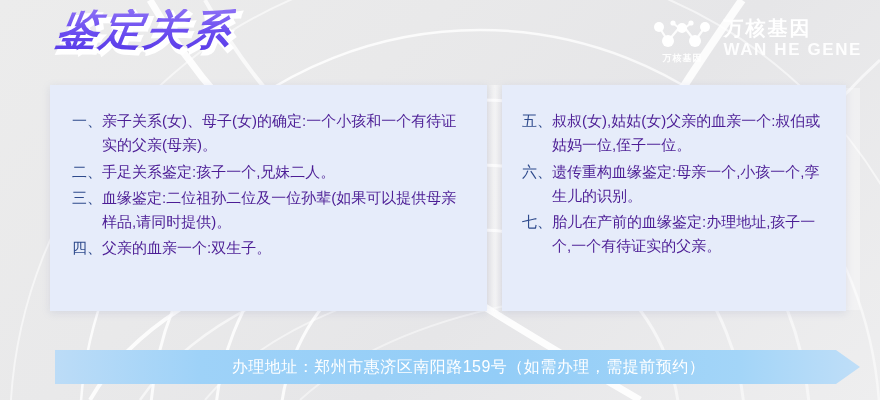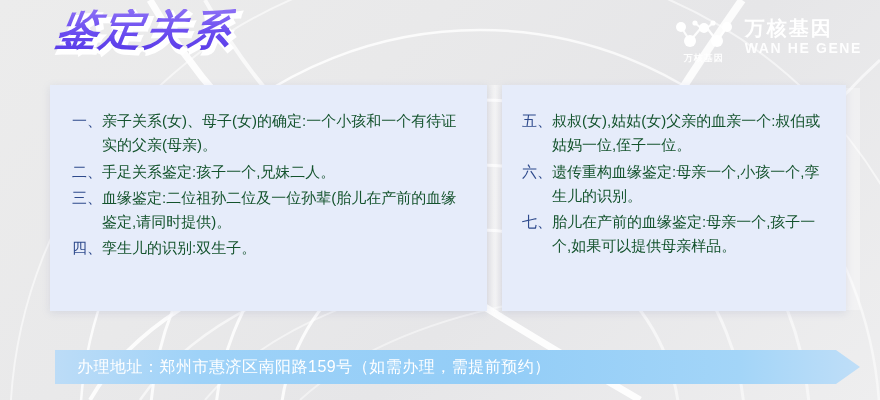--- a/index.html
+++ b/index.html
@@ -93,21 +93,21 @@
     padding-top: 4px;
   }
   .logo-cn {
     font-size: 20px;
     font-weight: bold;
     color: #ffffff;
     letter-spacing: 2px;
     line-height: 1.05;
   }
   .logo-en {
-    font-size: 14px;
+    font-size: 17px;
     font-weight: bold;
     color: rgba(255,255,255,0.92);
     letter-spacing: 1.6px;
     line-height: 1;
   }
 
   
   .panel {
     position: absolute;
     background: #e6ecfa;
@@ -141,21 +141,21 @@
     line-height: 1.62;
     margin-bottom: 2px;
   }
   .item-num {
     flex: 0 0 auto;
     white-space: nowrap;
     color: #2e4a8c;
   }
   .item-text {
     flex: 1 1 auto;
-    color: #14532d;
+    color: #4c1d95;
   }
 
   
   .banner {
     position: absolute;
     left: 55px;
     top: 350px;
     width: 805px;
     height: 34px;
     z-index: 5;
@@ -167,20 +167,21 @@
     clip-path: polygon(0 0, calc(100% - 24px) 0, 100% 50%, calc(100% - 24px) 100%, 0 100%);
   }
   .banner-text {
     position: relative;
     color: #ffffff;
     font-size: 16px;
     line-height: 34px;
     padding-left: 22px;
     letter-spacing: 0.5px;
     white-space: nowrap;
+    text-align: center;
   }
 </style>
 </head>
 <body>
 
 <div id="poster">
 
   <svg class="arcs" width="880" height="400" viewBox="0 0 880 400" aria-hidden="true">
     <defs>
       <linearGradient id="arcFade" x1="0" y1="0" x2="1" y2="1">
@@ -255,42 +256,42 @@
       <div class="item">
         <span class="item-num">一、</span>
         <span class="item-text">亲子关系(女)、母子(女)的确定:一个小孩和一个有待证实的父亲(母亲)。</span>
       </div>
       <div class="item">
         <span class="item-num">二、</span>
         <span class="item-text">手足关系鉴定:孩子一个,兄妹二人。</span>
       </div>
       <div class="item">
         <span class="item-num">三、</span>
-        <span class="item-text">血缘鉴定:二位祖孙二位及一位孙辈(胎儿在产前的血缘鉴定,请同时提供)。</span>
+        <span class="item-text">血缘鉴定:二位祖孙二位及一位孙辈(如果可以提供母亲样品,请同时提供)。</span>
       </div>
       <div class="item">
         <span class="item-num">四、</span>
-        <span class="item-text">孪生儿的识别:双生子。</span>
+        <span class="item-text">父亲的血亲一个:双生子。</span>
       </div>
     </div>
   </div>
 
   <div class="panel panel-right">
     <div class="panel-inner">
       <div class="item">
         <span class="item-num">五、</span>
         <span class="item-text">叔叔(女),姑姑(女)父亲的血亲一个:叔伯或姑妈一位,侄子一位。</span>
       </div>
       <div class="item">
         <span class="item-num">六、</span>
         <span class="item-text">遗传重构血缘鉴定:母亲一个,小孩一个,孪生儿的识别。</span>
       </div>
       <div class="item">
         <span class="item-num">七、</span>
-        <span class="item-text">胎儿在产前的血缘鉴定:母亲一个,孩子一个,如果可以提供母亲样品。</span>
+        <span class="item-text">胎儿在产前的血缘鉴定:办理地址,孩子一个,一个有待证实的父亲。</span>
       </div>
     </div>
   </div>
 
   <div class="banner">
     <div class="banner-shape"></div>
     <div class="banner-text">办理地址：郑州市惠济区南阳路159号（如需办理，需提前预约）</div>
   </div>
 
 </div>

